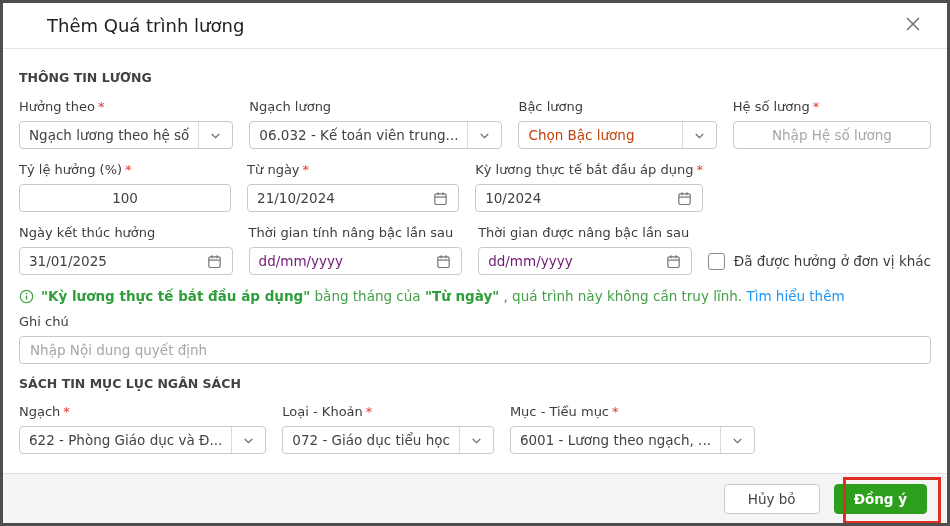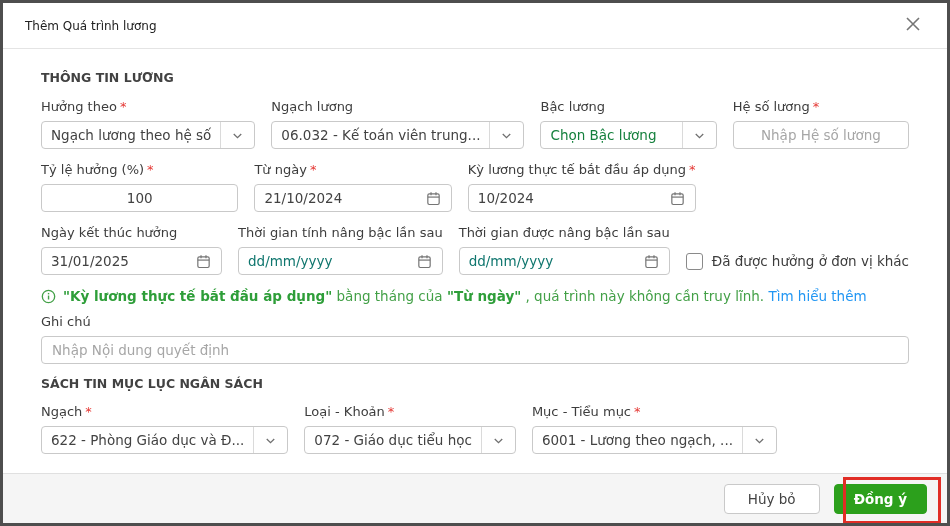--- a/index.html
+++ b/index.html
@@ -7,46 +7,46 @@
   body { font-family:"DejaVu Sans","Liberation Sans",sans-serif; background:#fff; }
   .modal {
     position:relative; width:950px; height:526px;
     border:3px solid #4e4e4e; background:#fff; overflow:hidden;
   }
   
   .modal-header {
     height:46px; display:flex; align-items:center; justify-content:space-between;
     padding:0 22px; border-bottom:1px solid #e4e4e4;
   }
-  .modal-title { font-size:12px; color:#212121; }
+  .modal-title { font-size:18px; color:#212121;margin-left:22px; }
   .close-btn { width:24px; height:24px; display:flex; align-items:center; justify-content:center; cursor:pointer; }
   
-  .modal-body { padding:21px 38px 0; }
+  .modal-body { padding:21px 16px 0; }
   .sec-title { font-size:12.5px; line-height:15px; font-weight:bold; color:#424242; margin-bottom:13px; }
   .sec-title.second { margin-bottom:12px; }
   .grid { display:grid; grid-template-columns:repeat(4,1fr); column-gap:16px; }
   .field { margin-bottom:12px; }
   .label { font-size:13px; line-height:17px; color:#3d3d3d; margin-bottom:6px; white-space:nowrap; }
   .req { color:#e53935; margin-left:3px; }
   .control {
     height:28px; border:1px solid #c9c9c9; border-radius:4px; background:#fff;
     display:flex; align-items:center; font-size:13.5px; color:#424242; width:100%;
   }
   
   .select { cursor:pointer; overflow:hidden; }
   .sel-text { flex:1; padding:0 9px; white-space:nowrap; overflow:hidden; text-overflow:ellipsis; }
-  .sel-text.placeholder { color:#15803d; }
+  .sel-text.placeholder { color:#c2410c; }
   .chev-area { width:34px; align-self:stretch; flex:none; border-left:1px solid #dadada; display:flex; align-items:center; justify-content:center; }
   
   input.control { padding:0 10px; font-family:inherit; outline:none; }
   input.ta-right { text-align:center; }
   input::placeholder { color:#a6a6a6; opacity:1; }
   
   .datefield { justify-content:space-between; padding:0 9px; cursor:pointer; }
-  .date-text.placeholder { color:#0f766e; }
+  .date-text.placeholder { color:#701a75; }
   .cal-icon { display:flex; align-items:center; }
   
   .checkbox-cell .spacer { height:17px; margin-bottom:6px; }
   .checkbox-row { display:flex; align-items:center; height:28px; cursor:pointer; }
   .cb-box { width:17px; height:17px; border:1.5px solid #8a8a8a; border-radius:3px; background:#fff; flex:none; }
   .cb-label { font-size:13.5px; color:#3d3d3d; margin-left:9px; white-space:nowrap; }
   
   .info-note { display:flex; align-items:flex-start; margin-bottom:8px; font-size:13.5px; line-height:18px; color:#43a047; white-space:nowrap; }
   .info-note .ico { margin-right:7px; display:flex; align-items:center; height:18px; }
   .info-bold { font-weight:bold; color:#2e9e39; }

